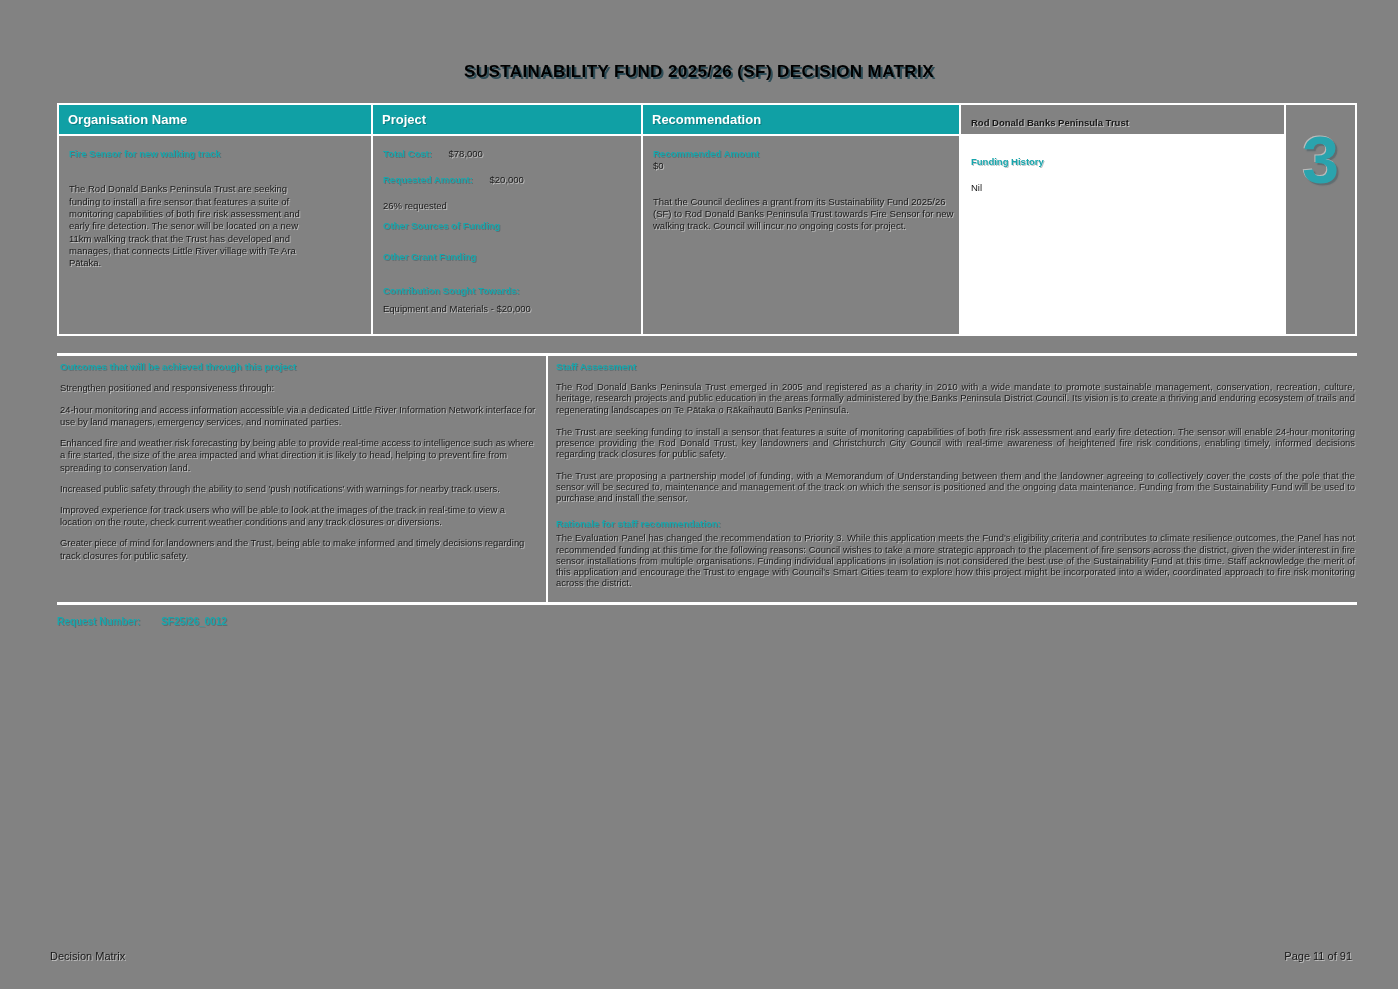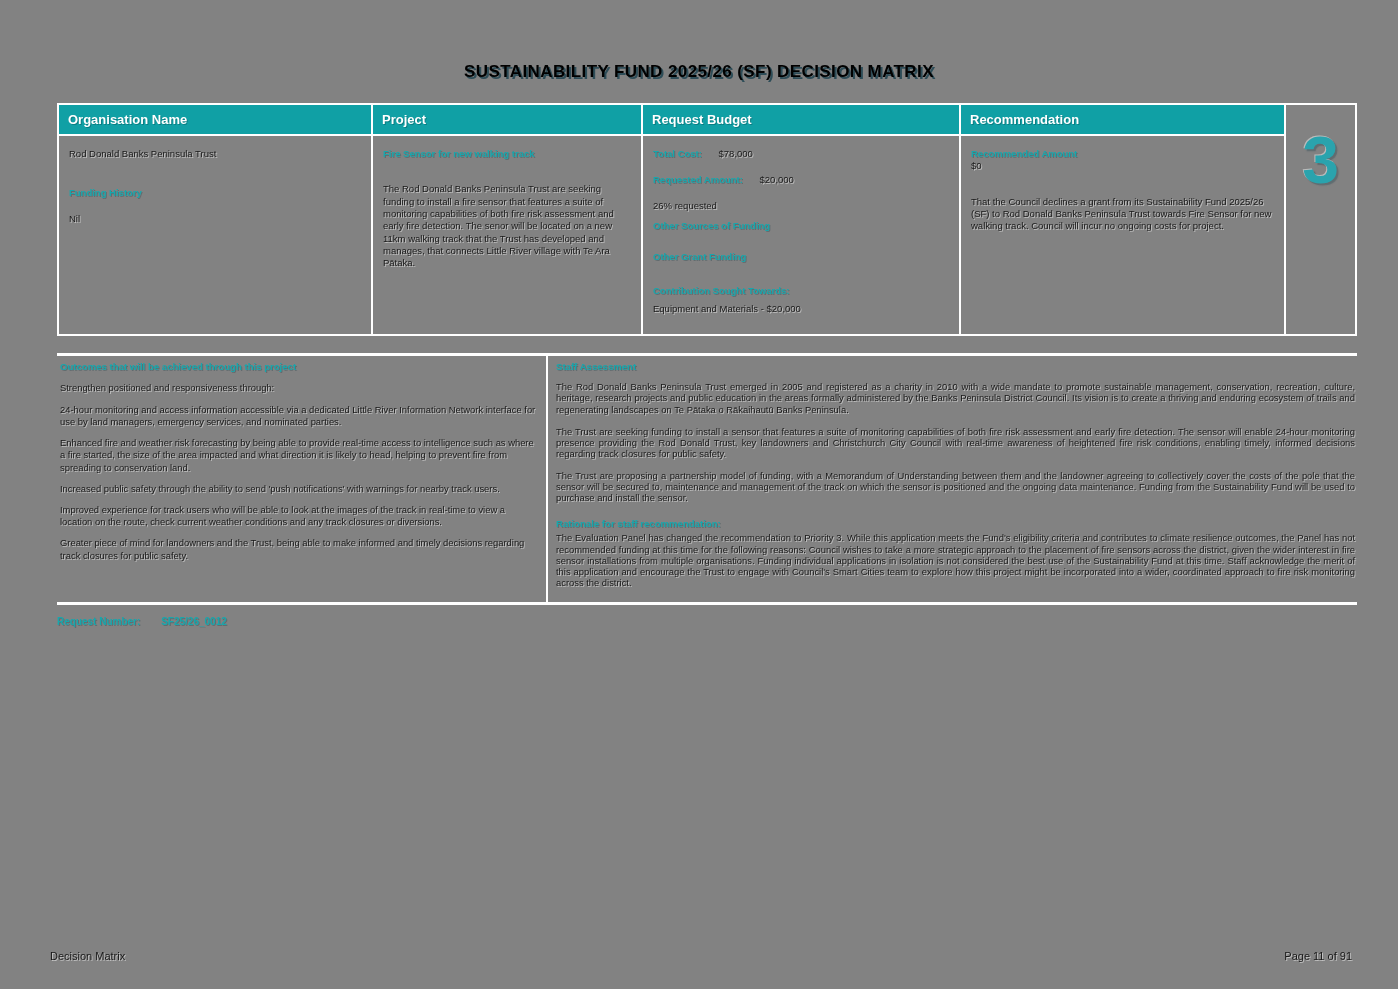--- a/index.html
+++ b/index.html
@@ -56,21 +56,21 @@
     text-shadow:-1px -1px 0 rgba(255,255,255,.45),2px 2px 1px rgba(35,70,80,.35);
   }
   .teal{
     color:#18a6ac;font-weight:bold;
     text-shadow:1px 1px 0 rgba(25,60,70,.3);
   }
   .blk{
     color:#191919;
     text-shadow:1px 1px 0 rgba(255,255,255,.5);
   }
-  .bold{font-weight:normal;}
+  .bold{font-weight:bold;}
   .org-name{margin-bottom:27px;}
   .fh-label{margin-bottom:13px;}
   .proj-title{margin-bottom:23px;}
   .proj-desc{width:250px;}
   .b-row1{margin-bottom:14px;}
   .b-row2{margin-bottom:13px;}
   .b-row3{margin-bottom:8px;}
   .b-row4{margin-bottom:19px;}
   .b-row5{margin-bottom:21px;}
   .b-row6{margin-bottom:6px;}
@@ -120,21 +120,20 @@
 </head>
 <body>
 
 <div class="page-title">SUSTAINABILITY FUND 2025/26 (SF) DECISION MATRIX</div>
 
 <div class="content">
 
   <div class="matrix">
     <div class="hcell">Organisation Name</div>
     <div class="hcell">Project</div>
-    <div class="hcell">Request Budget</div>
     <div class="hcell">Recommendation</div>
 
     <div class="priority-cell">
       <span class="priority-number">3</span>
     </div>
 
     <div class="dcell">
       <div class="blk bold org-name">Rod Donald Banks Peninsula Trust</div>
       <div class="teal fh-label">Funding History</div>
       <div class="blk">Nil</div>

